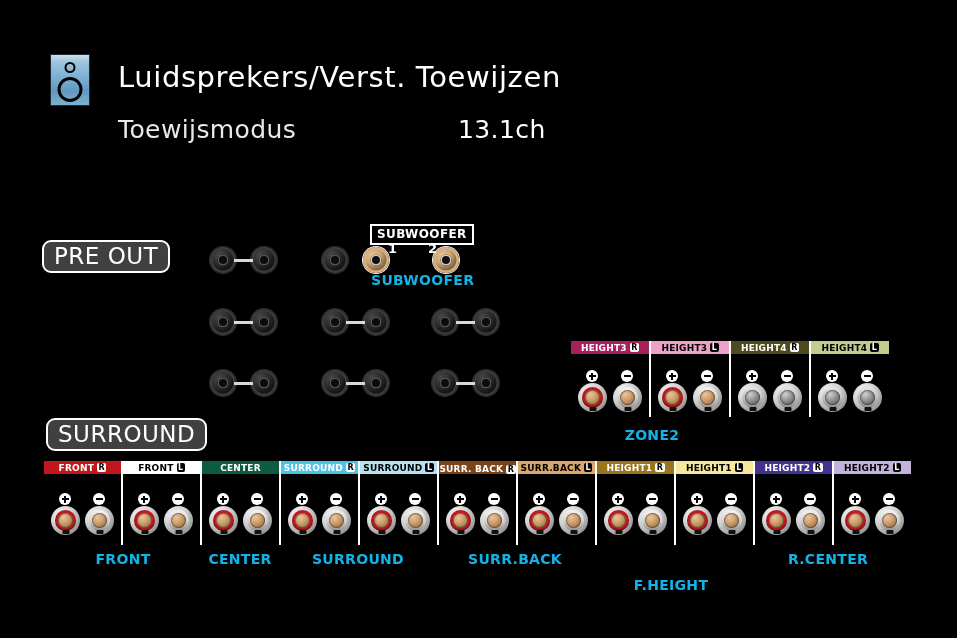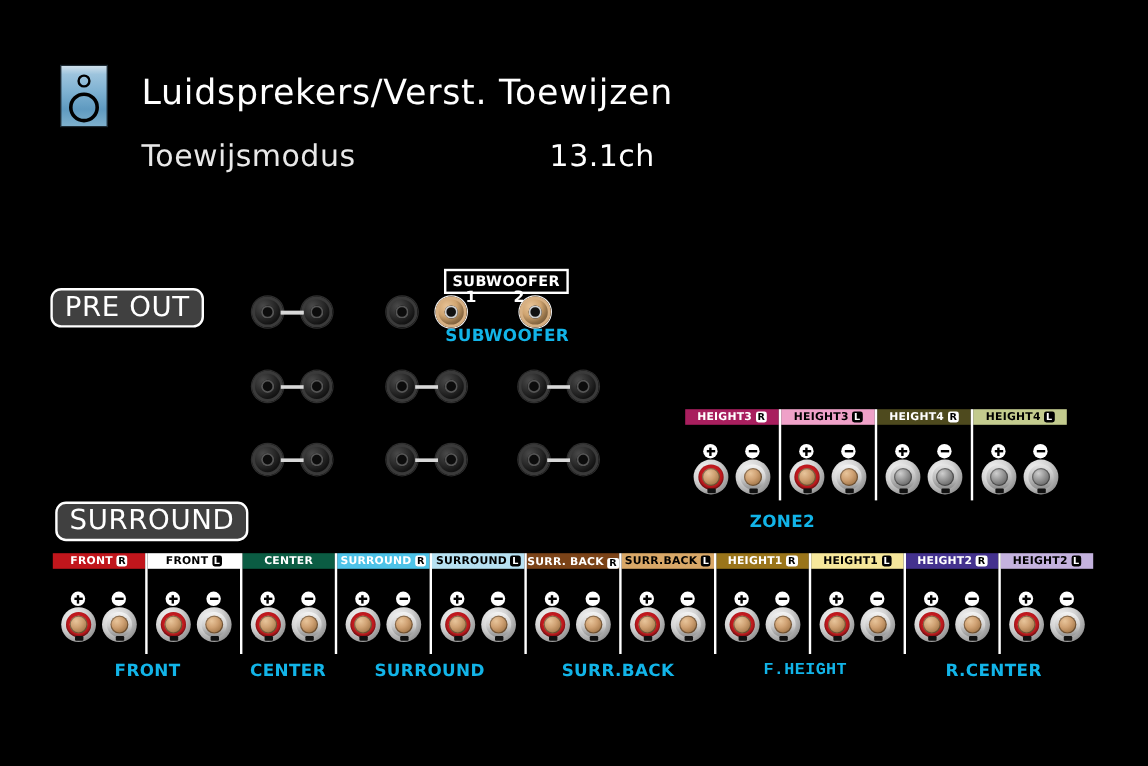--- a/index.html
+++ b/index.html
@@ -525,18 +525,18 @@
         <div class="notch"></div>
       </div>
       <div class="pol minus" style="left:883px;top:493px;"></div>
       <div class="divider" style="left:832px;top:461px;height:84px;"></div>
     </div>
   <div id="speaker-captions">
       <div class="group-caption" style="left:123px;top:551px;">FRONT</div>
       <div class="group-caption" style="left:240px;top:551px;">CENTER</div>
       <div class="group-caption" style="left:358px;top:551px;">SURROUND</div>
       <div class="group-caption" style="left:515px;top:551px;">SURR.BACK</div>
-      <div class="group-caption" style="left:671px;top:551px;font-family:Liberation Mono, monospace;">F.HEIGHT</div>
+      <div class="group-caption" style="left:671px;top:577px;">F.HEIGHT</div>
       <div class="group-caption" style="left:828px;top:551px;">R.CENTER</div>
     </div>
 
 
 </div>
 
 </body></html>

